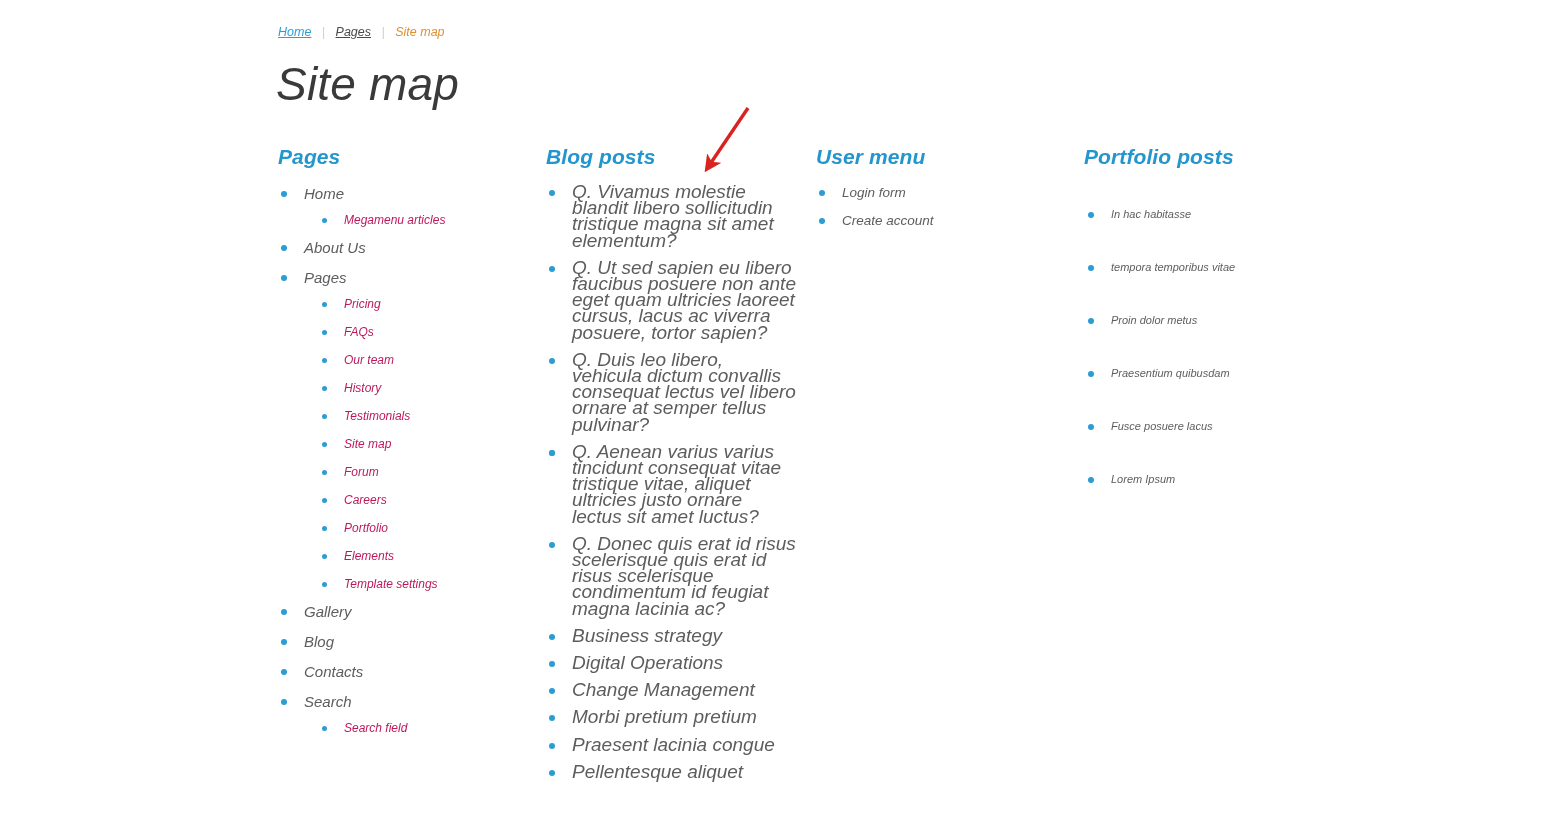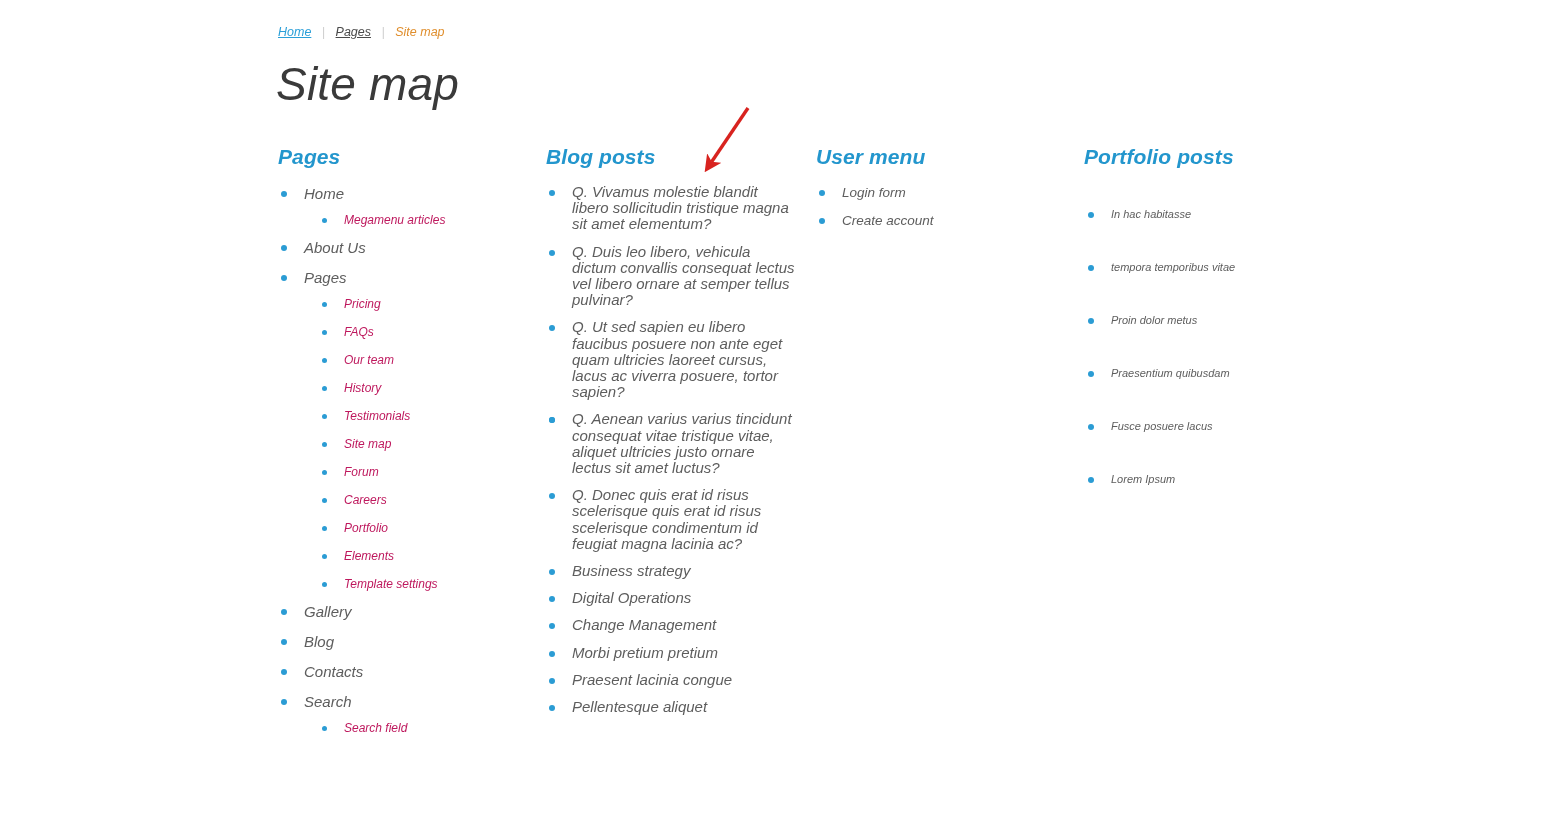--- a/index.html
+++ b/index.html
@@ -139,21 +139,21 @@
   ul.sm-sublist li.sm-subitem > .item-label {
     display: block;
     font-size: 12px;
     line-height: 15px;
     color: #be185d;
   }
 
   
   .col-blog ul.sm-list li.sm-item { margin-bottom: 11px; }
   .col-blog ul.sm-list li.sm-item > .item-label {
-    font-size: 15px;
+    font-size: 19px;
     line-height: 16.2px;
     color: #5d5d5d;
   }
   .col-blog ul.sm-list li.sm-item > .bullet { top: 6px; }
 
   .col-user ul.sm-list li.sm-item { margin-bottom: 11px; }
   .col-user ul.sm-list li.sm-item > .item-label {
     font-size: 13.5px;
     line-height: 17px;
   }
@@ -295,25 +295,25 @@
 
     <section class="col col-blog">
       <h2 class="col-title">Blog posts</h2>
       <ul class="sm-list">
         <li class="sm-item">
           <span class="bullet"></span>
           <span class="item-label">Q. Vivamus molestie blandit libero sollicitudin tristique magna sit amet elementum?</span>
         </li>
         <li class="sm-item">
           <span class="bullet"></span>
+          <span class="item-label">Q. Ut sed sapien eu libero faucibus posuere non ante eget quam ultricies laoreet cursus, lacus ac viverra posuere, tortor sapien?</span>
+        </li>
+        <li class="sm-item">
+          <span class="bullet"></span>
           <span class="item-label">Q. Duis leo libero, vehicula dictum convallis consequat lectus vel libero ornare at semper tellus pulvinar?</span>
-        </li>
-        <li class="sm-item">
-          <span class="bullet"></span>
-          <span class="item-label">Q. Ut sed sapien eu libero faucibus posuere non ante eget quam ultricies laoreet cursus, lacus ac viverra posuere, tortor sapien?</span>
         </li>
         <li class="sm-item">
           <span class="bullet"></span>
         </li>
         <li class="sm-item">
           <span class="bullet"></span>
           <span class="item-label">Q. Aenean varius varius tincidunt consequat vitae tristique vitae, aliquet ultricies justo ornare lectus sit amet luctus?</span>
         </li>
         <li class="sm-item">
           <span class="bullet"></span>

